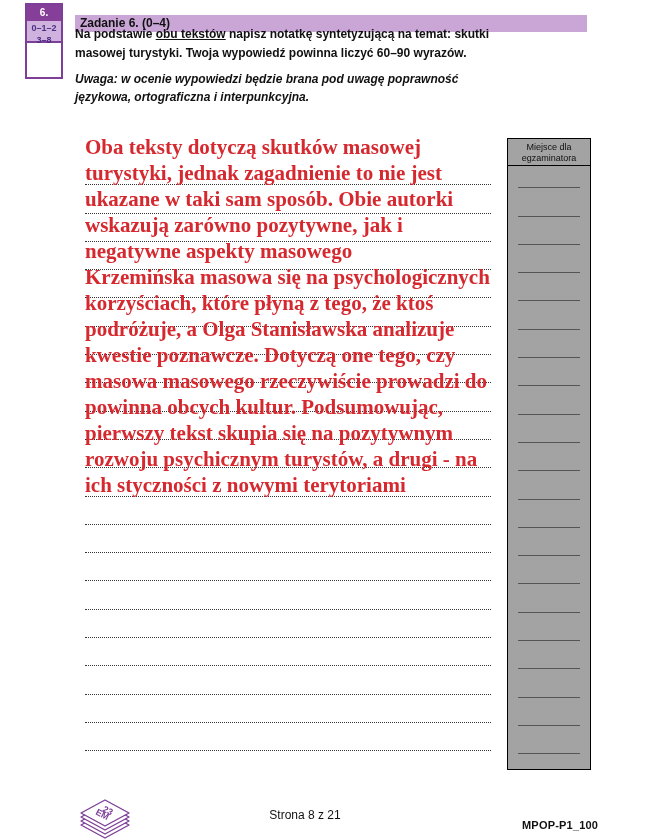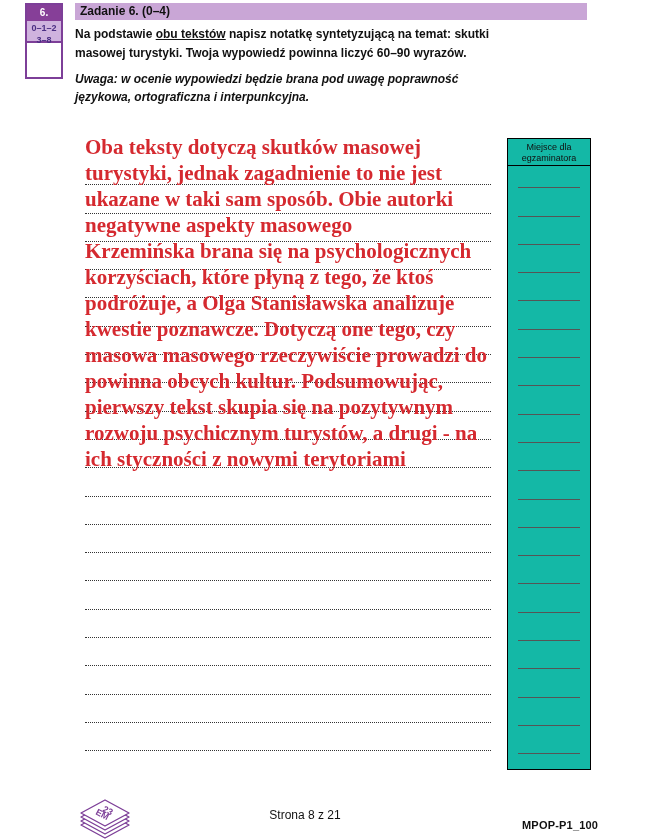--- a/index.html
+++ b/index.html
@@ -3,21 +3,21 @@
 <meta charset="utf-8">
 <style>
   * { margin:0; padding:0; box-sizing:border-box; }
   body { background:#e8e8e8; font-family:"Liberation Sans", sans-serif; }
   .page {
     position:relative; width:660px; height:840px; background:#ffffff;
     margin:0 auto; overflow:hidden; color:#1a1a1a;
   }
   
   .title-bar {
-    position:absolute; left:75px; top:3px; width:512px; height:17px;
+    position:absolute; left:75px; top:15px; width:512px; height:17px;
     background:#c9a6d6; font-weight:bold; font-size:12px; line-height:17px;
     padding-left:5px; color:#111;
   }
   .margin-box {
     position:absolute; left:25px; top:3px; width:38px; height:76px;
     border:2px solid #7d3f98; background:#fff;
   }
   .margin-box .cell-num {
     height:16px; background:#863f98; color:#fff; font-weight:bold;
     font-size:10px; text-align:center; line-height:16px;
@@ -42,21 +42,21 @@
   .answer-rules .rule { height:28.3px; border-bottom:1px dotted #333; }
   .red-answer {
     position:absolute; left:85px; top:134px; width:420px;
     font-family:"Liberation Serif", serif; font-weight:bold;
     font-size:21px; line-height:26px; color:#d5292f;
   }
   .red-answer .red-line { white-space:nowrap; height:26px; }
   
   .examiner-box {
     position:absolute; left:507px; top:138px; width:84px; height:632px;
-    border:1.5px solid #000; background:#14b8a6;
+    border:1.5px solid #000; background:#a3a3a3;
   }
   .examiner-box .ex-head {
     font-size:9px; line-height:11px; text-align:center; padding-top:3px;
     height:27px; border-bottom:1px solid #000; color:#111;
   }
   .examiner-rules { width:100%; }
   .examiner-rules .ex-slot {
     height:28.3px; display:flex; align-items:flex-end; justify-content:center;
   }
   .examiner-rules .ex-rule {
@@ -113,22 +113,23 @@
       <div class="rule"></div>
       <div class="rule"></div>
       <div class="rule"></div>
       <div class="rule"></div>
     </div>
 
   <div class="red-answer">
     <div class="red-line">Oba teksty dotyczą skutków masowej</div>
     <div class="red-line">turystyki, jednak zagadnienie to nie jest</div>
     <div class="red-line">ukazane w taki sam sposób. Obie autorki</div>
+    <div class="red-line">wskazują zarówno pozytywne, jak i</div>
     <div class="red-line">negatywne aspekty masowego</div>
-    <div class="red-line">Krzemińska brana się na psychologicznych</div>
+    <div class="red-line">Krzemińska masowa się na psychologicznych</div>
     <div class="red-line">korzyściach, które płyną z tego, że ktoś</div>
     <div class="red-line">podróżuje, a Olga Stanisławska analizuje</div>
     <div class="red-line">kwestie poznawcze. Dotyczą one tego, czy</div>
     <div class="red-line">masowa masowego rzeczywiście prowadzi do</div>
     <div class="red-line">powinna obcych kultur. Podsumowując,</div>
     <div class="red-line">pierwszy tekst skupia się na pozytywnym</div>
     <div class="red-line">rozwoju psychicznym turystów, a drugi - na</div>
     <div class="red-line">ich styczności z nowymi terytoriami</div>
   </div>
 

